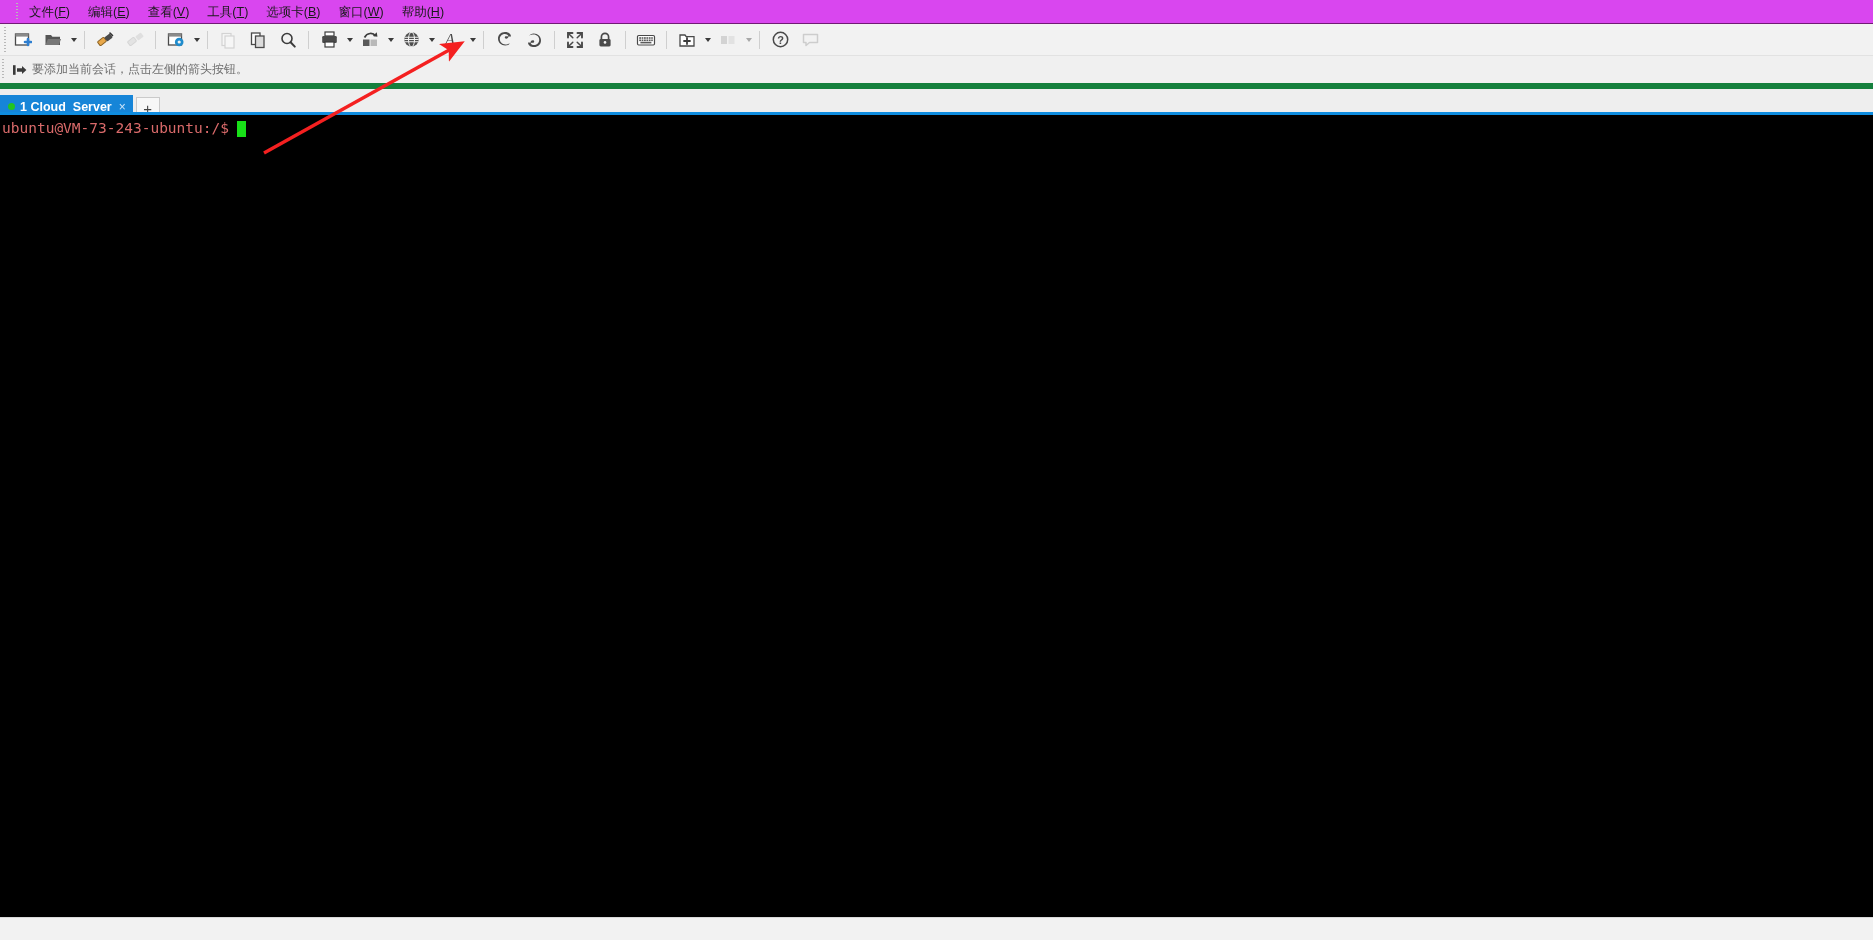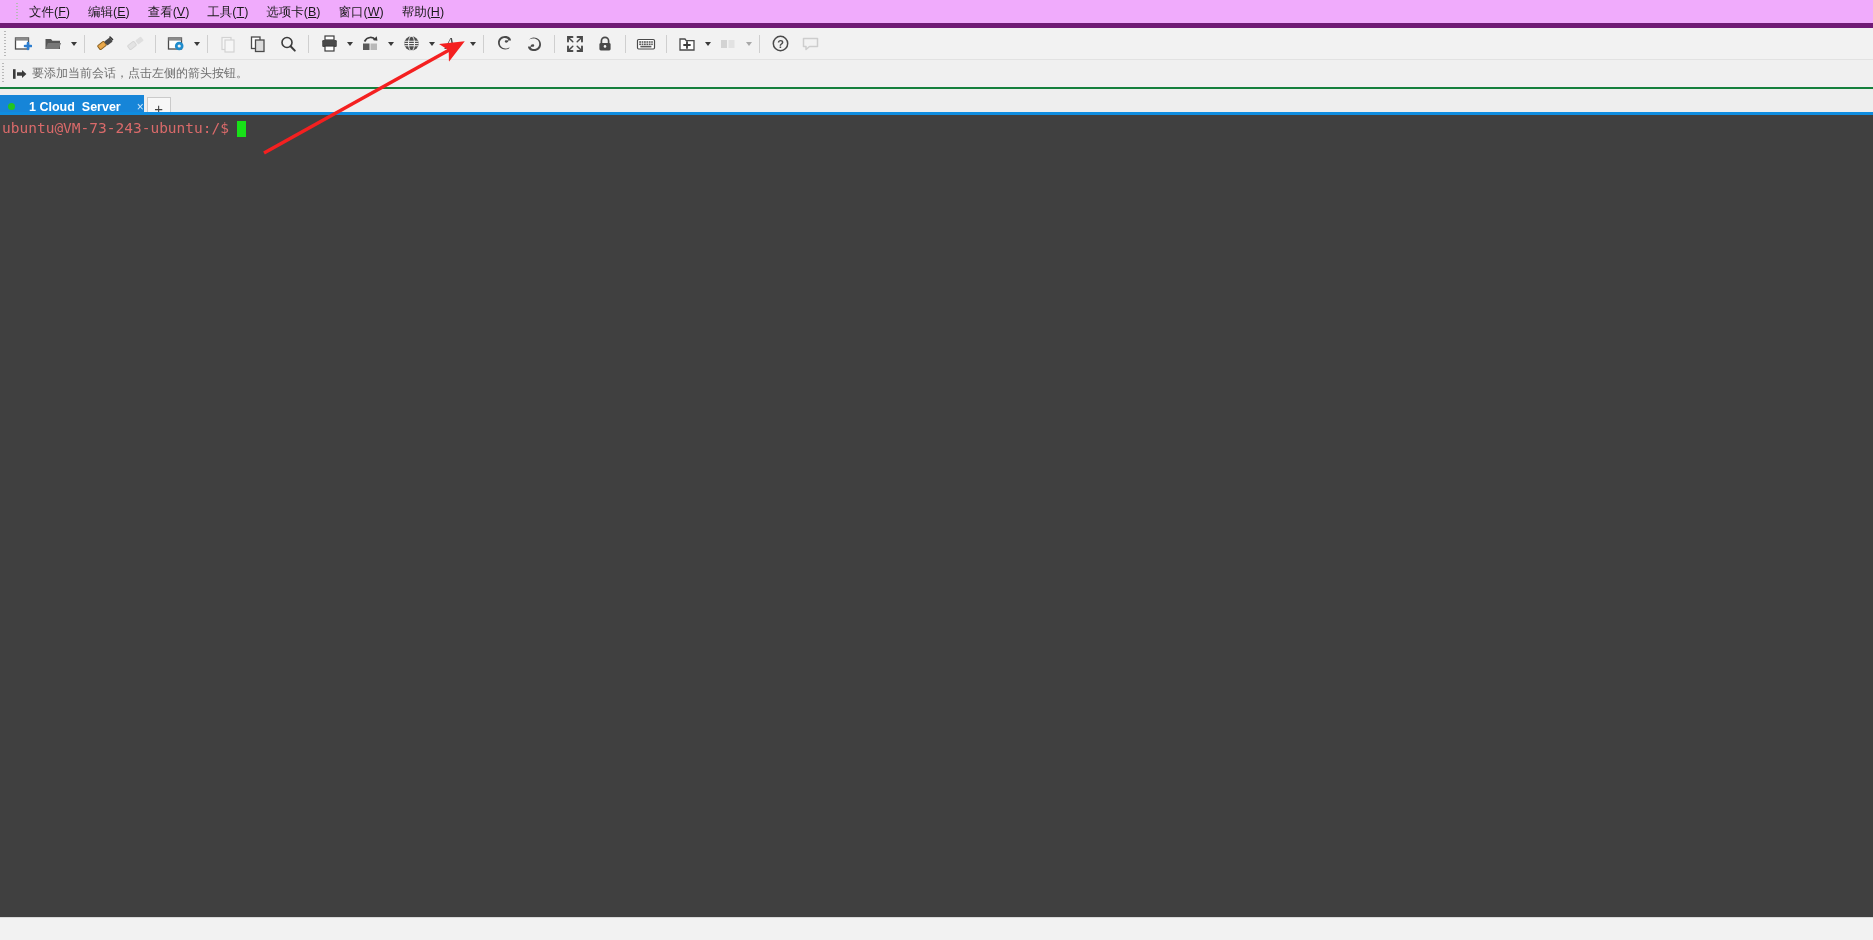--- a/index.html
+++ b/index.html
@@ -18,26 +18,26 @@
     width: 1873px;
     height: 940px;
     background: #f2f2f2;
     display: flex;
     flex-direction: column;
   }
 
   
   .menubar {
     height: 23px;
-    background: #f0abfc;
+    background: #d946ef;
     display: flex;
     align-items: center;
     padding-left: 14px;
     flex: 0 0 auto;
-    border-bottom: 5px solid #701a75;
+    border-bottom: 1px solid #701a75;
   }
   .menu-item {
     font-size: 12.5px;
     color: #1a1a1a;
     padding: 2px 9px;
     white-space: nowrap;
     cursor: default;
     line-height: 16px;
   }
   .menu-item u { text-decoration: underline; }
@@ -127,21 +127,21 @@
     overflow: hidden;
   }
 
   
   .notifybar {
     height: 27px;
     background: #f0f0f0;
     display: flex;
     align-items: center;
     flex: 0 0 auto;
-    border-bottom: 2px solid #15803d;
+    border-bottom: 6px solid #15803d;
   }
   .notify-icon {
     width: 26px;
     display: flex;
     align-items: center;
     justify-content: center;
     flex: 0 0 auto;
   }
   .notify-text {
     font-size: 12px;
@@ -156,22 +156,22 @@
     display: flex;
     align-items: flex-end;
     flex: 0 0 auto;
     position: relative;
   }
   .tab {
     height: 23px;
     background: #1685d8;
     display: flex;
     align-items: center;
-    padding: 0 0 0 8px;
-    gap: 14px;
+    padding: 0 7px 0 8px;
+    gap: 5px;
     position: relative;
     top: 3px;
     min-width: 118px;
     box-sizing: border-box;
     justify-content: flex-end;
   }
   .tab-dot {
     width: 7px; height: 7px;
     border-radius: 50%;
     background: #22c522;
@@ -213,21 +213,21 @@
     left: 0;
     bottom: 0;
     width: 100%;
     height: 3px;
     background: #0f8de0;
   }
 
   
   .terminal {
     flex: 1 1 auto;
-    background: #404040;
+    background: #000000;
     position: relative;
     overflow: hidden;
     padding: 4px 0 0 2px;
     box-sizing: border-box;
   }
   .term-line {
     font-family: "DejaVu Sans Mono", "Liberation Mono", monospace;
     font-size: 14.5px;
     line-height: 19px;
     white-space: pre;

